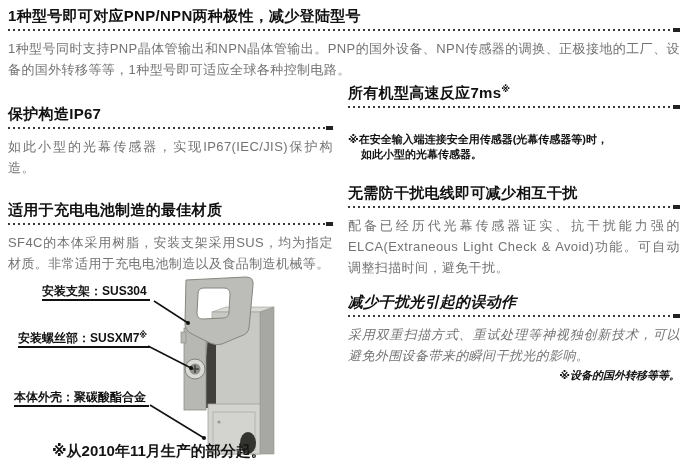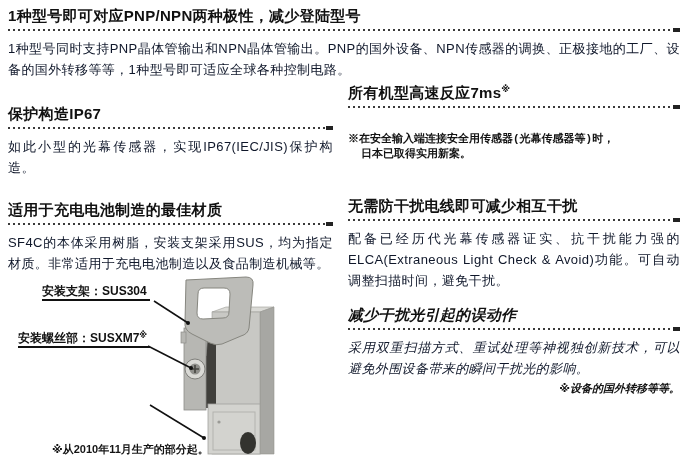--- a/index.html
+++ b/index.html
@@ -15,49 +15,49 @@
   .sec-h sup { font-size:9px; font-weight:bold; vertical-align:6px; }
   .rule {
     height:2px; margin:4px 0 7px 0; position:relative;
     background-image:repeating-linear-gradient(to right,#3a3a3a 0 2px, transparent 2px 5px);
   }
   .rule::after {
     content:""; position:absolute; right:0; top:-1px; width:7px; height:4px; background:#222;
   }
   p.body {
     font-size:13px; line-height:21px; margin:0; text-align:justify;
-    letter-spacing:0.4px; color:#0f172a;
+    letter-spacing:0.4px; color:#737373;
   }
   p.body sup { font-size:8.5px; vertical-align:5px; }
   .bold { font-weight:normal; }
   .footnote { font-size:11px; font-weight:bold; line-height:15px; color:#141414; }
   .footnote .indent { padding-left:13px; display:block; }
 
   #top-section   { position:absolute; left:8px;  top:6px;  width:672px; }
   #col-left      { position:absolute; left:8px;  top:104px; width:325px; }
   #col-right     { position:absolute; left:348px; top:80px; width:332px; }
 
   .sect-material { margin-top:22px; }
-  .sect-interference { margin-top:34px; }
+  .sect-interference { margin-top:21px; }
   .sect-light    { margin-top:14px;font-style:italic; }
-  .speed-footnote { margin-top:24px;font-family:Liberation Mono, monospace; }
+  .speed-footnote { margin-top:24px; }
   .light-footnote { text-align:right; margin-top:2px; }
 
   #figure { position:relative; width:330px; height:202px; margin-top:2px; }
   #figure svg { position:absolute; left:0; top:0; }
   .fig-label {
     position:absolute; font-size:12px; font-weight:bold; color:#111;
     border-bottom:2px solid #111; padding:0 3px 1px 0; white-space:nowrap; line-height:14px;
   }
   .fig-label sup { font-size:8px; vertical-align:4px; }
   #fig-label-bracket { left:34px; top:8px; }
   #fig-label-screw   { left:10px; top:53px; }
   #fig-label-shell   { left:6px;  top:114px; }
   #fig-footnote {
-    position:absolute; left:44px; top:166px; font-size:11px; font-weight:bold; color:#141414;
+    position:absolute; left:44px; top:166px; font-size:15px; font-weight:bold; color:#141414;
   }
 </style>
 </head>
 <body>
 
 <div id="top-section">
   <h1 class="sec-h">1种型号即可对应PNP/NPN两种极性，减少登陆型号</h1>
   <div class="rule"></div>
   <p class="body">1种型号同时支持PNP晶体管输出和NPN晶体管输出。PNP的国外设备、NPN传感器的调换、正极接地的工厂、设备的国外转移等等，1种型号即可适应全球各种控制电路。</p>
 </div>
@@ -103,33 +103,34 @@
 
         <line x1="146" y1="25" x2="180" y2="47" stroke="#111" stroke-width="1.5"></line>
         <circle cx="180" cy="47" r="2" fill="#111"></circle>
         <line x1="140" y1="70" x2="183" y2="92" stroke="#111" stroke-width="1.5"></line>
         <circle cx="183" cy="92" r="2" fill="#111"></circle>
         <line x1="142" y1="129" x2="196" y2="162" stroke="#111" stroke-width="1.5"></line>
         <circle cx="196" cy="162" r="2" fill="#111"></circle>
       </svg>
       <div class="fig-label" id="fig-label-bracket">安装支架：SUS304</div>
       <div class="fig-label" id="fig-label-screw"><span>安装螺丝部：SUSXM7</span><sup>※</sup></div>
+      <div class="fig-label" id="fig-label-shell">本体外壳：聚碳酸酯合金</div>
       <div id="fig-footnote">※从2010年11月生产的部分起。</div>
     </div>
   </div>
 </div>
 
 <div id="col-right">
 
   <div>
     <h2 class="sec-h"><span>所有机型高速反应7ms</span><sup>※</sup></h2>
     <div class="rule"></div>
     <div class="footnote speed-footnote">
       <span>※在安全输入端连接安全用传感器(光幕传感器等)时，</span>
-      <span class="indent">日本已取得实用新案。</span>
+      <span class="indent">如此小型的光幕传感器。</span>
     </div>
   </div>
 
   <div class="sect-interference">
     <h2 class="sec-h">无需防干扰电线即可减少相互干扰</h2>
     <div class="rule"></div>
     <p class="body">配备已经历代光幕传感器证实、抗干扰能力强的ELCA(Extraneous Light Check &amp; Avoid)功能。可自动调整扫描时间，避免干扰。</p>
   </div>
 
   <div class="sect-light">

